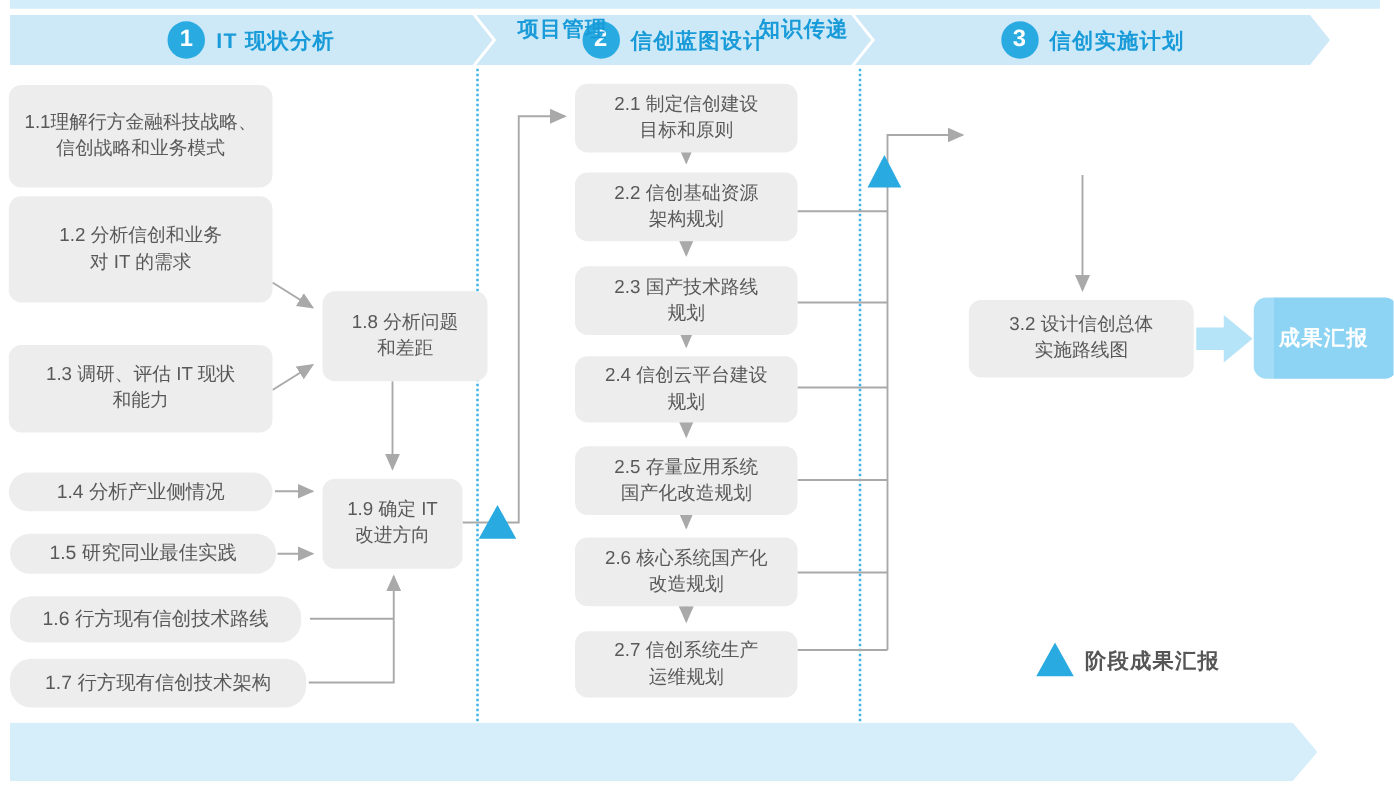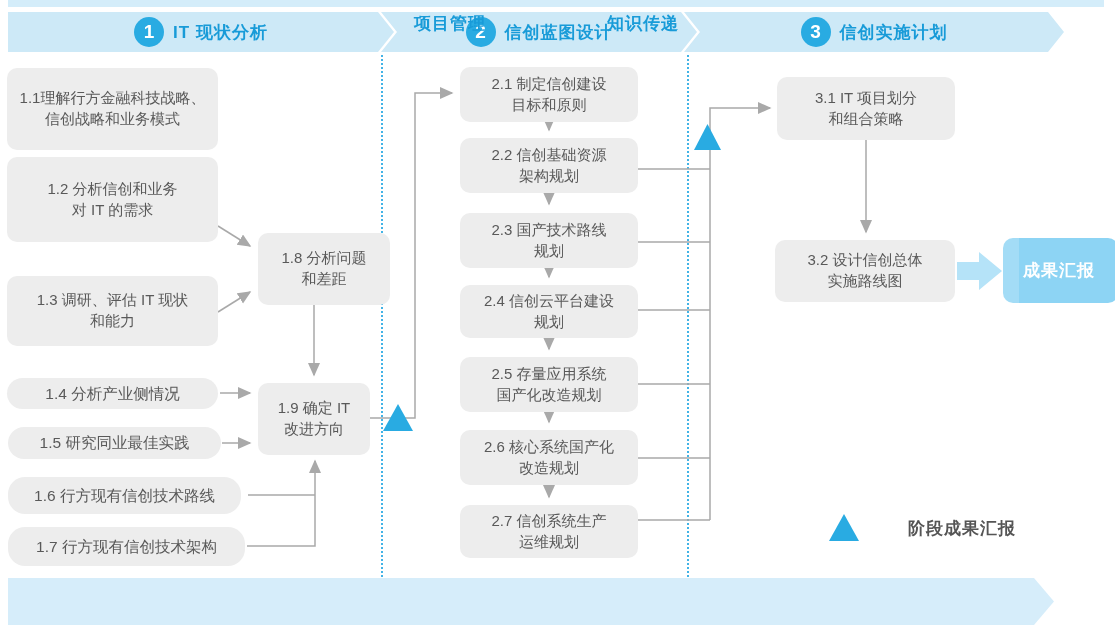--- a/index.html
+++ b/index.html
@@ -28,21 +28,21 @@
     font-size:15px;line-height:1.38;text-align:center;
   }
   .pill{border-radius:17px;font-size:15.5px;}
   .result{
     position:absolute;border-radius:10px;color:#fff;font-weight:bold;font-size:17px;
     background:linear-gradient(90deg,#a3dcf6 0,#a3dcf6 16px,#8dd4f4 16px);
     display:flex;flex-direction:row;align-items:center;
     line-height:1.4;letter-spacing:1px;padding-left:20px;
   }
   svg.overlay{position:absolute;left:0;top:0;pointer-events:none;}
-  .legendlabel{position:absolute;left:868px;top:517px;font-size:17px;font-weight:bold;color:#555;letter-spacing:1px;margin-left:40px;}
+  .legendlabel{position:absolute;left:868px;top:517px;font-size:17px;font-weight:bold;color:#555;letter-spacing:1px;}
   .bottombanner{position:absolute;left:8px;top:578px;width:1046px;height:47px;background:#d6edfa;
     clip-path:polygon(0 0,calc(100% - 20px) 0,100% 50%,calc(100% - 20px) 100%,0 100%);}
   .bottomitem{position:absolute;top:0;height:47px;width:110px;display:flex;align-items:center;justify-content:center;
     color:#189bd8;font-weight:bold;font-size:17px;letter-spacing:1px;}
   #bottomitem1{left:395px;}
   #bottomitem2{left:588px;}
 </style>
 </head>
 <body>
 
@@ -157,24 +157,20 @@
   </div>
   <div class="box" style="left:460px;top:430px;width:178px;height:55px">
     <span>2.6 核心系统国产化</span>
     <span>改造规划</span>
   </div>
   <div class="box" style="left:460px;top:505px;width:178px;height:53px">
     <span>2.7 信创系统生产</span>
     <span>运维规划</span>
   </div>
 
-  <div class="box" style="left:777px;top:77px;width:178px;height:63px">
-    <span>3.1 IT 项目划分</span>
-    <span>和组合策略</span>
-  </div>
   <div class="box" style="left:775px;top:240px;width:180px;height:62px">
     <span>3.2 设计信创总体</span>
     <span>实施路线图</span>
   </div>
 
   <div class="result" style="left:1003px;top:238px;width:95px;height:65px">
     <span>成果</span>
     <span>汇报</span>
   </div>
 

